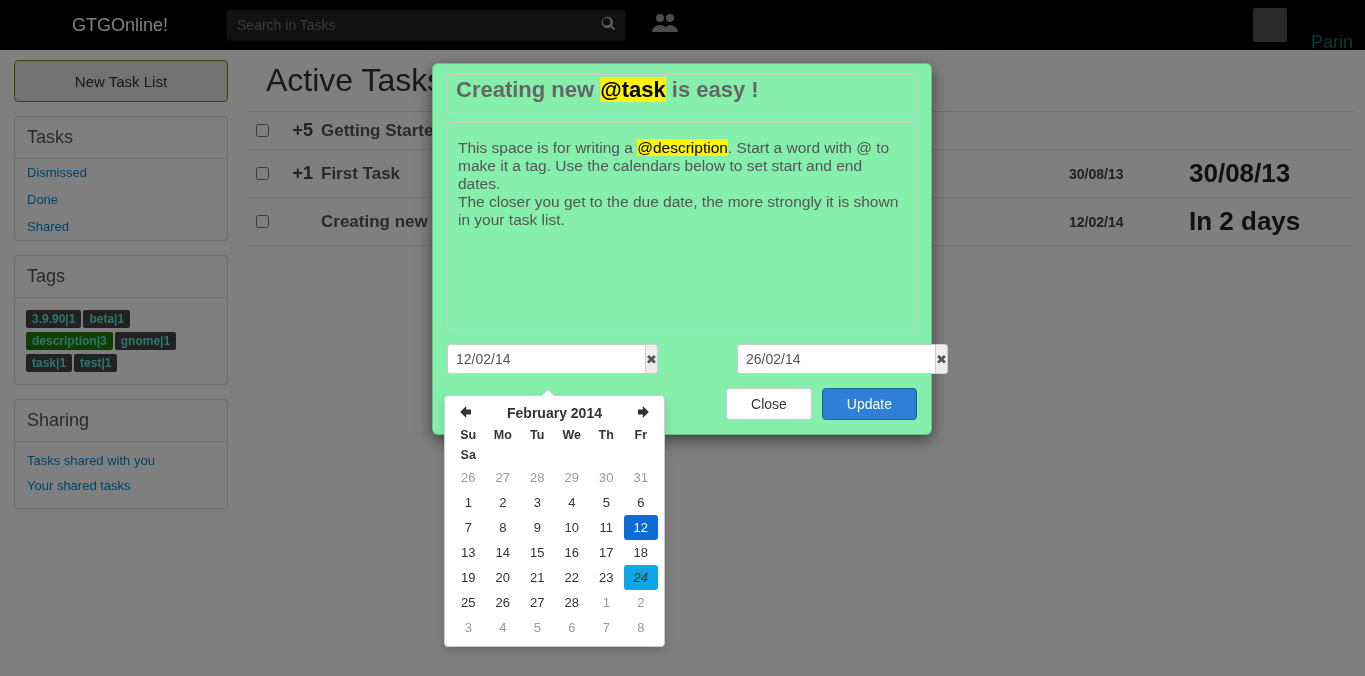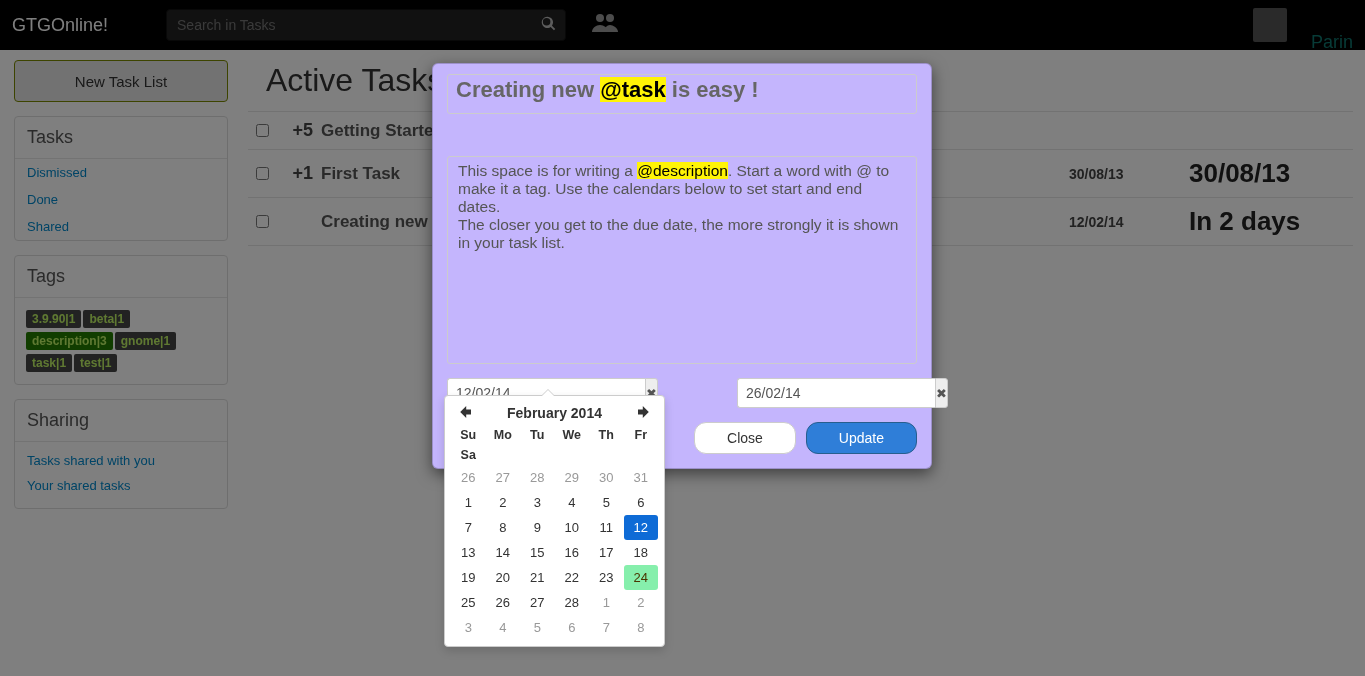--- a/index.html
+++ b/index.html
@@ -19,20 +19,21 @@
     height: 50px;
     background: #000;
     display: flex;
     align-items: center;
     padding: 0 12px;
     gap: 18px;
   }
   .brand {
     color: #fff;
     font-size: 18px;
+    margin-left: 60px;
     margin-right: 40px;
   }
   .search-wrap {
     position: relative;
     width: 400px;
   }
   .search-input {
     width: 100%;
     height: 32px;
     background: #232323;
@@ -103,21 +104,21 @@
     cursor: pointer;
   }
   .nav-list li.active {
     background: #0b4a82;
     color: #fff;
   }
   .tag-box { padding: 10px; }
   .tag {
     display: inline-block;
     background: #444;
-    color: #bef264;
+    color: #5eead4;
     font-size: 12px;
     padding: 2px 6px;
     border-radius: 2px;
     margin: 2px 1px;
     font-weight: bold;
   }
   .tag.hl { background: #237a00; }
   .share-list { list-style: none; padding: 6px 0 10px; }
   .share-list li { padding: 5px 12px; color: #08c; font-size: 13px; cursor: pointer; }
 
@@ -179,43 +180,43 @@
     position: absolute;
     inset: 0;
     background: rgba(0,0,0,0.5);
   }
 
   
   .modal {
     position: absolute;
     left: 432px; top: 63px;
     width: 500px;
-    background: #c4b5fd;
+    background: #86efac;
     border: 1px solid rgba(0,0,0,.2);
     border-radius: 6px;
     box-shadow: 0 5px 15px rgba(0,0,0,.5);
     padding: 10px 14px 14px;
   }
   .title-input {
     width: 100%;
     height: 40px;
     border: 1px solid #ccc;
     border-radius: 3px;
     font-size: 22px;
     font-weight: bold;
     color: #666;
     padding: 2px 8px;
   }
   .desc-box {
-    margin-top: 42px;
+    margin-top: 8px;
     width: 100%;
     height: 208px;
     border: 1px solid #ccc;
     border-radius: 3px;
-    padding: 5px 10px;
+    padding: 16px 10px;
     font-size: 15.5px;
     color: #555;
     overflow: auto;
   }
   .date-row {
     display: flex;
     gap: 16px;
     margin-top: 14px;
     position: relative;
   }
@@ -244,22 +245,22 @@
     font-size: 13px;
   }
   .modal-footer {
     display: flex;
     justify-content: flex-end;
     gap: 10px;
     margin-top: 14px;
   }
   .btn {
     height: 32px;
-    padding: 0 32px;
-    border-radius: 12px;
+    padding: 0 24px;
+    border-radius: 4px;
     font-size: 14px;
     cursor: pointer;
     border: 1px solid #ccc;
     background: #fff;
     color: #333;
   }
   .btn.primary {
     background: #2f7ed8;
     border-color: #285e8e;
     color: #fff;
@@ -314,21 +315,21 @@
   }
   .dp-dow { font-weight: bold; font-size: 12.5px; padding: 3px 0; }
   .dp-day {
     padding: 5px 0;
     font-size: 13px;
     cursor: pointer;
     border-radius: 3px;
   }
   .dp-day.other { color: #999; }
   .dp-day.sel { background: #0e6bd6; color: #fff; }
-  .dp-day.today { background: #86efac; color: #4a3600; }
+  .dp-day.today { background: #0ea5e9; color: #4a3600; font-style: italic; }
 
   mark { background: #FFF406; padding: 0; }
 </style>
 </head>
 <body>
 
 <div class="navbar">
   <div class="brand">GTGOnline!</div>
   <div class="search-wrap">
     <input class="search-input" placeholder="Search in Tasks" style="">

